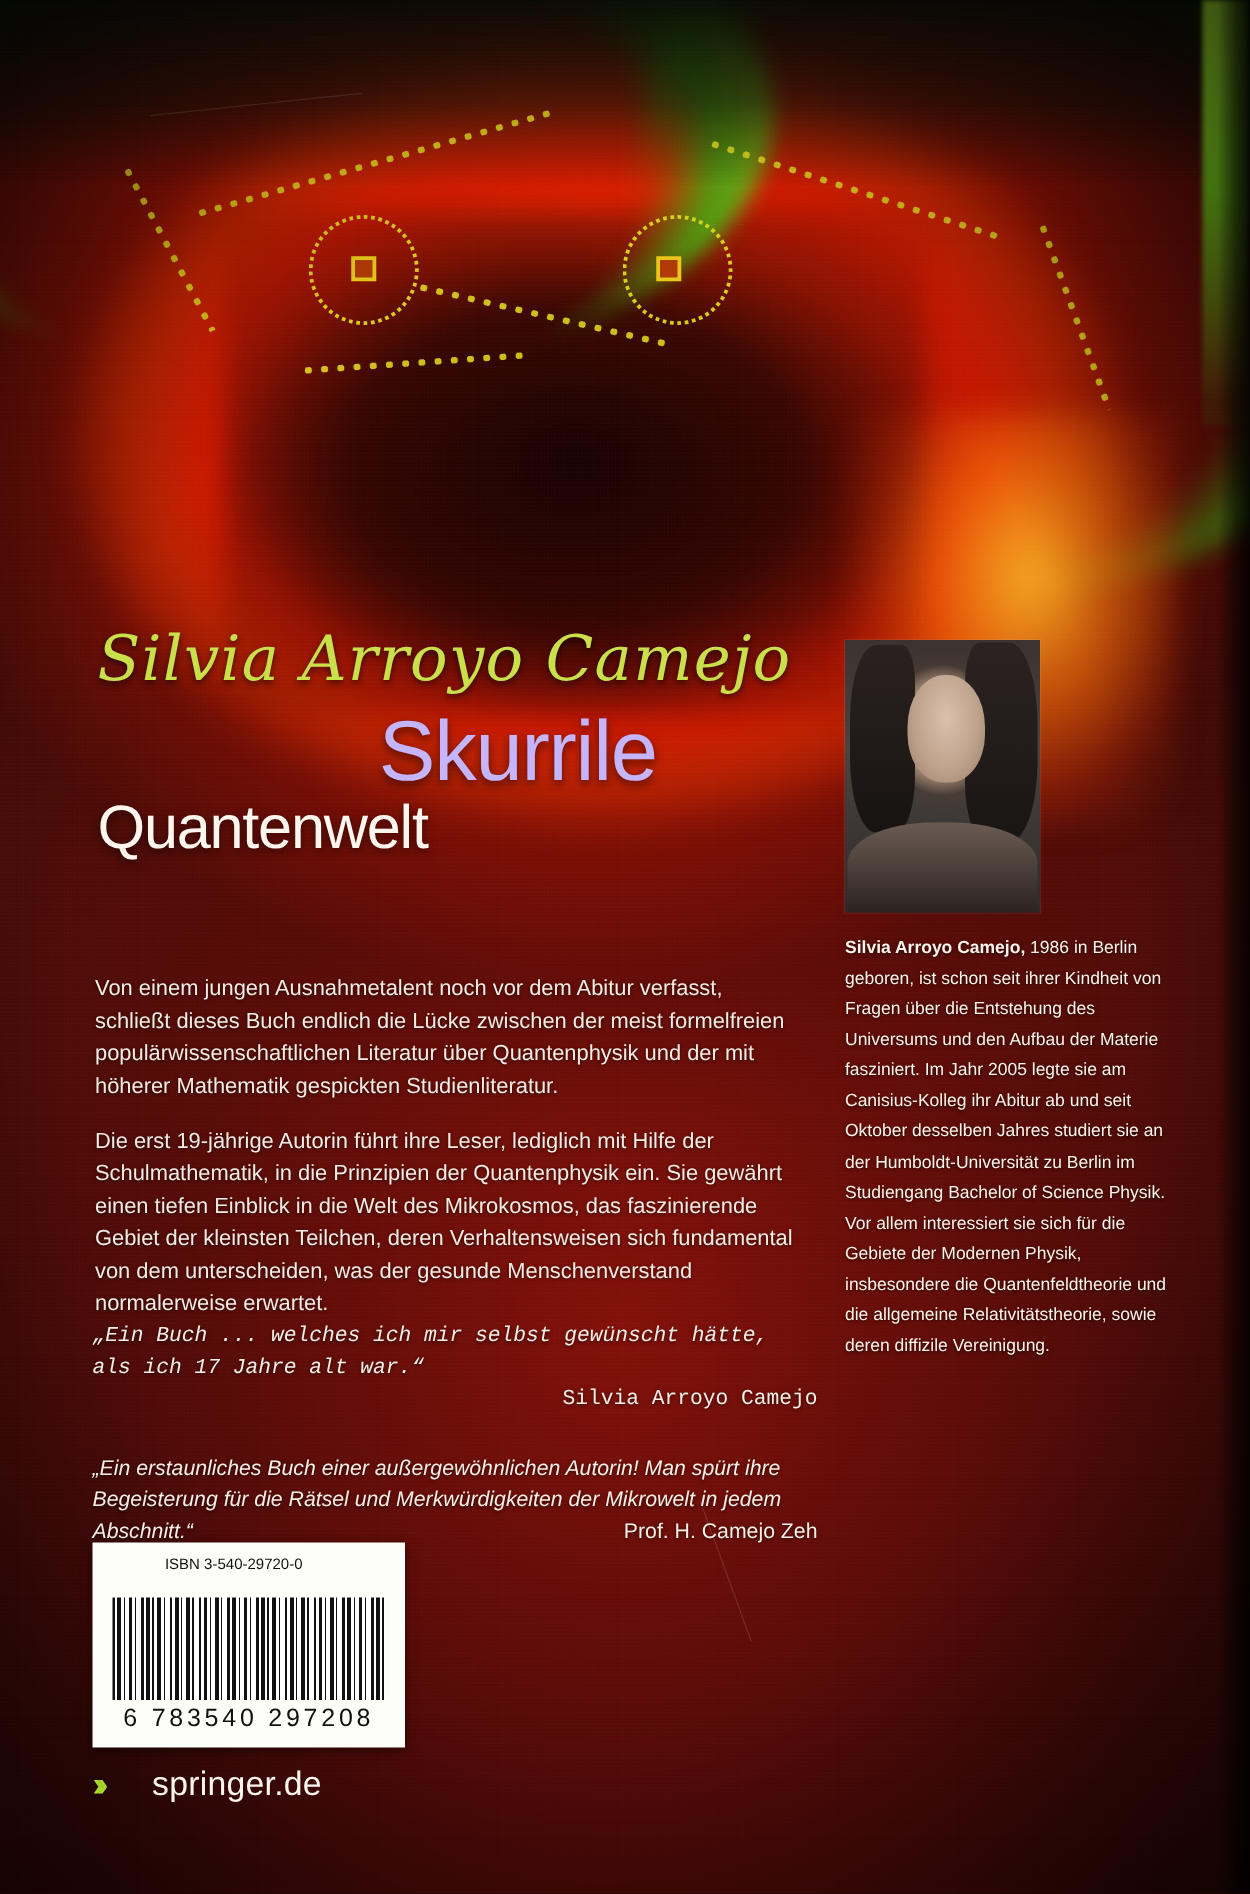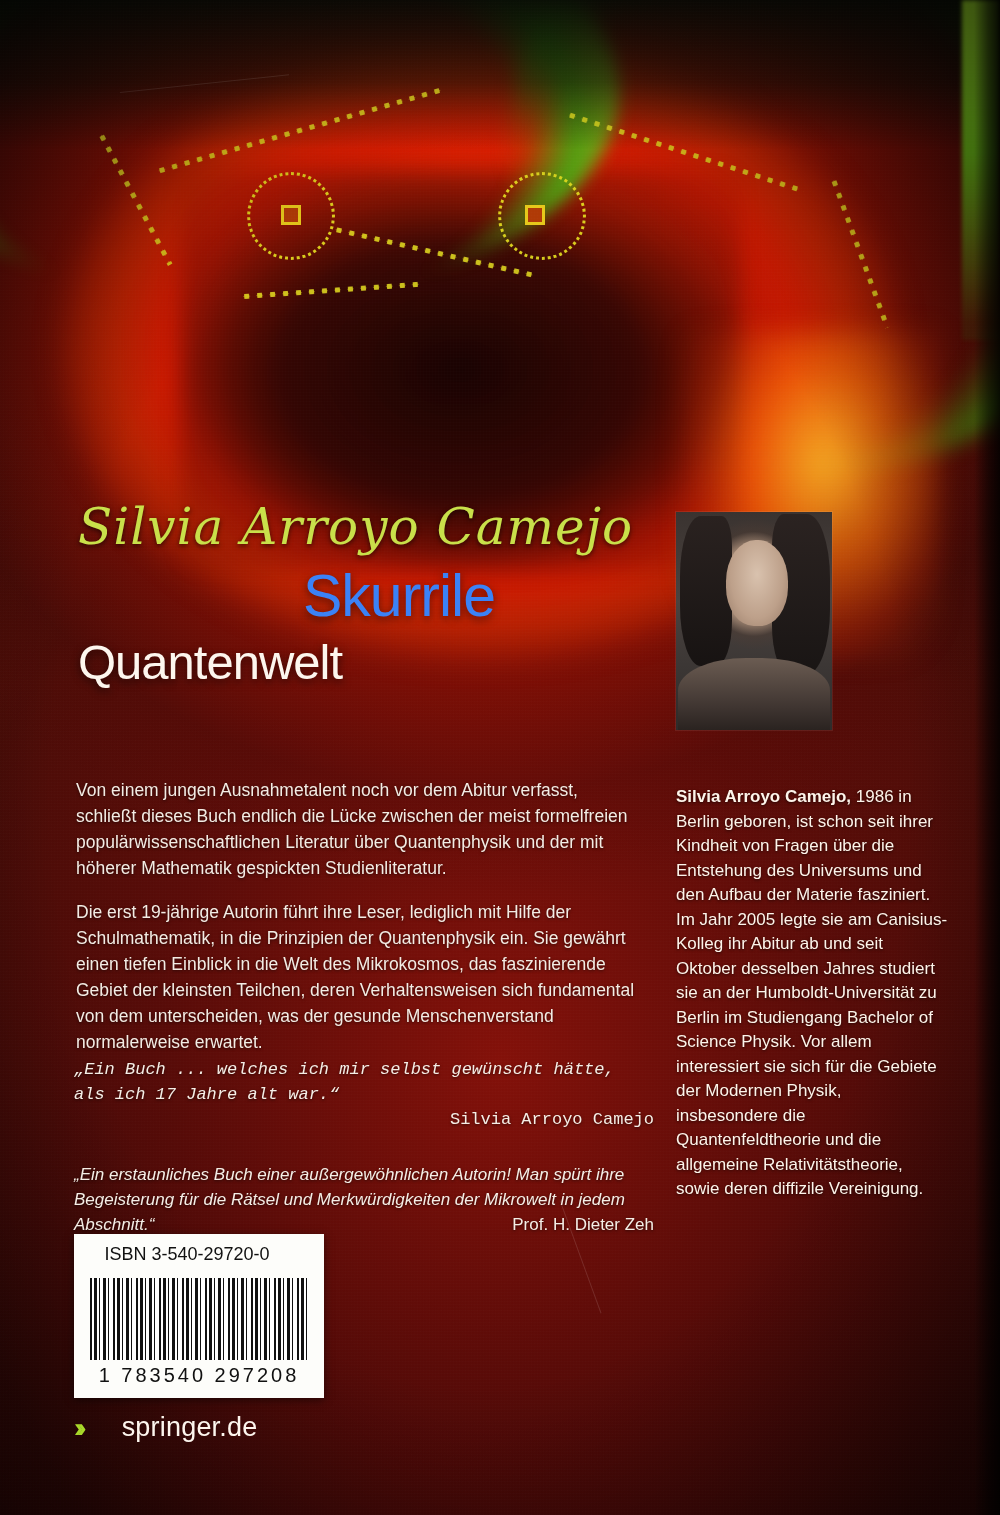--- a/index.html
+++ b/index.html
@@ -131,22 +131,22 @@
     font-style: italic;
     font-size: 50px;
     letter-spacing: 1px;
     color: #c9e04a;
     text-shadow: 0 2px 5px rgba(0,0,0,0.6);
     white-space: nowrap;
   }
   .title-line1 {
     position: absolute;
     left: 303px; top: 562px;
-    font-size: 59px;
-    color: #3b82f6;
+    font-size: 68px;
+    color: #c4b5fd;
     letter-spacing: -1px;
     text-shadow: 0 3px 8px rgba(0,0,0,0.55);
     white-space: nowrap;
   }
   .title-line2 {
     position: absolute;
     left: 78px; top: 634px;
     font-size: 49px;
     color: #fdf6ee;
     letter-spacing: -1px;
@@ -202,40 +202,39 @@
   }
   #quote-1 { top: 1057px; font-family: Liberation Mono, monospace; }
   #quote-2 { top: 1070px; }
   #quote-3 { top: 1135px; margin-top: 27px; }
 
   .bio {
     position: absolute;
     left: 676px; top: 745px;
     width: 272px;
     color: #fdf4ea;
-    font-size: 17px;
+    font-size: 14px;
     line-height: 24.5px;
     text-shadow: 0 1px 3px rgba(0,0,0,0.6);
-    margin-top: 40px;
   }
   .bio b { font-weight: bold; }
 
   
   .isbn-box {
     position: absolute;
     left: 74px; top: 1234px;
     width: 250px; height: 164px;
     background: #fdfdfa;
     box-shadow: 0 2px 8px rgba(0,0,0,0.5);
   }
   .isbn-text {
     position: absolute;
     left: 0; top: 10px; width: 226px;
     text-align: center;
-    font-size: 18px;
+    font-size: 12px;
     color: #111;
     font-family: "Liberation Sans", sans-serif;
   }
   .barcode-bars {
     position: absolute;
     left: 16px; top: 44px;
     width: 218px; height: 82px;
     background-image:
       repeating-linear-gradient(90deg,
         #111 0px, #111 2px, #fff 2px, #fff 4px,
@@ -329,31 +328,31 @@
   </div>
 
   <div class="quote-block" id="quote-1">
     <span>„Ein Buch ... welches ich mir selbst gewünscht hätte, als ich 17 Jahre alt war.“</span>
     <span class="quote-attrib">Silvia Arroyo Camejo</span>
   </div>
 
 
   <div class="quote-block" id="quote-3">
     <span>„Ein erstaunliches Buch einer außergewöhnlichen Autorin! Man spürt ihre Begeisterung für die Rätsel und Merkwürdigkeiten der Mikrowelt in jedem Abschnitt.“</span>
-    <span class="quote-attrib" style="margin-top:-25px;">Prof. H. Dieter Zeh</span>
+    <span class="quote-attrib" style="margin-top:-25px;">Prof. H. Camejo Zeh</span>
   </div>
 
   <div class="bio">
     <b>Silvia Arroyo Camejo,</b><span> 1986 in Berlin geboren, ist schon seit ihrer Kindheit von Fragen über die Entstehung des Universums und den Aufbau der Materie fasziniert.  Im Jahr 2005 legte sie am Canisius-Kolleg  ihr Abitur ab und seit Oktober desselben Jahres studiert sie an der Humboldt-Universität zu Berlin im Studiengang Bachelor of Science Physik. Vor allem interessiert sie sich für die Gebiete der Modernen Physik, insbesondere die Quantenfeldtheorie und die allgemeine Relativitätstheorie, sowie deren diffizile Vereinigung.</span>
   </div>
 
   <div class="isbn-box">
     <div class="isbn-text">ISBN 3-540-29720-0</div>
     <div class="barcode-bars"></div>
-    <div class="barcode-number">1 783540 297208</div>
+    <div class="barcode-number">6 783540 297208</div>
   </div>
 
   <div class="publisher">
     <span class="publisher-mark">››</span>
     <span class="publisher-name">springer.de</span>
   </div>
 
   <div class="spine-shadow"></div>
 </div>
 

